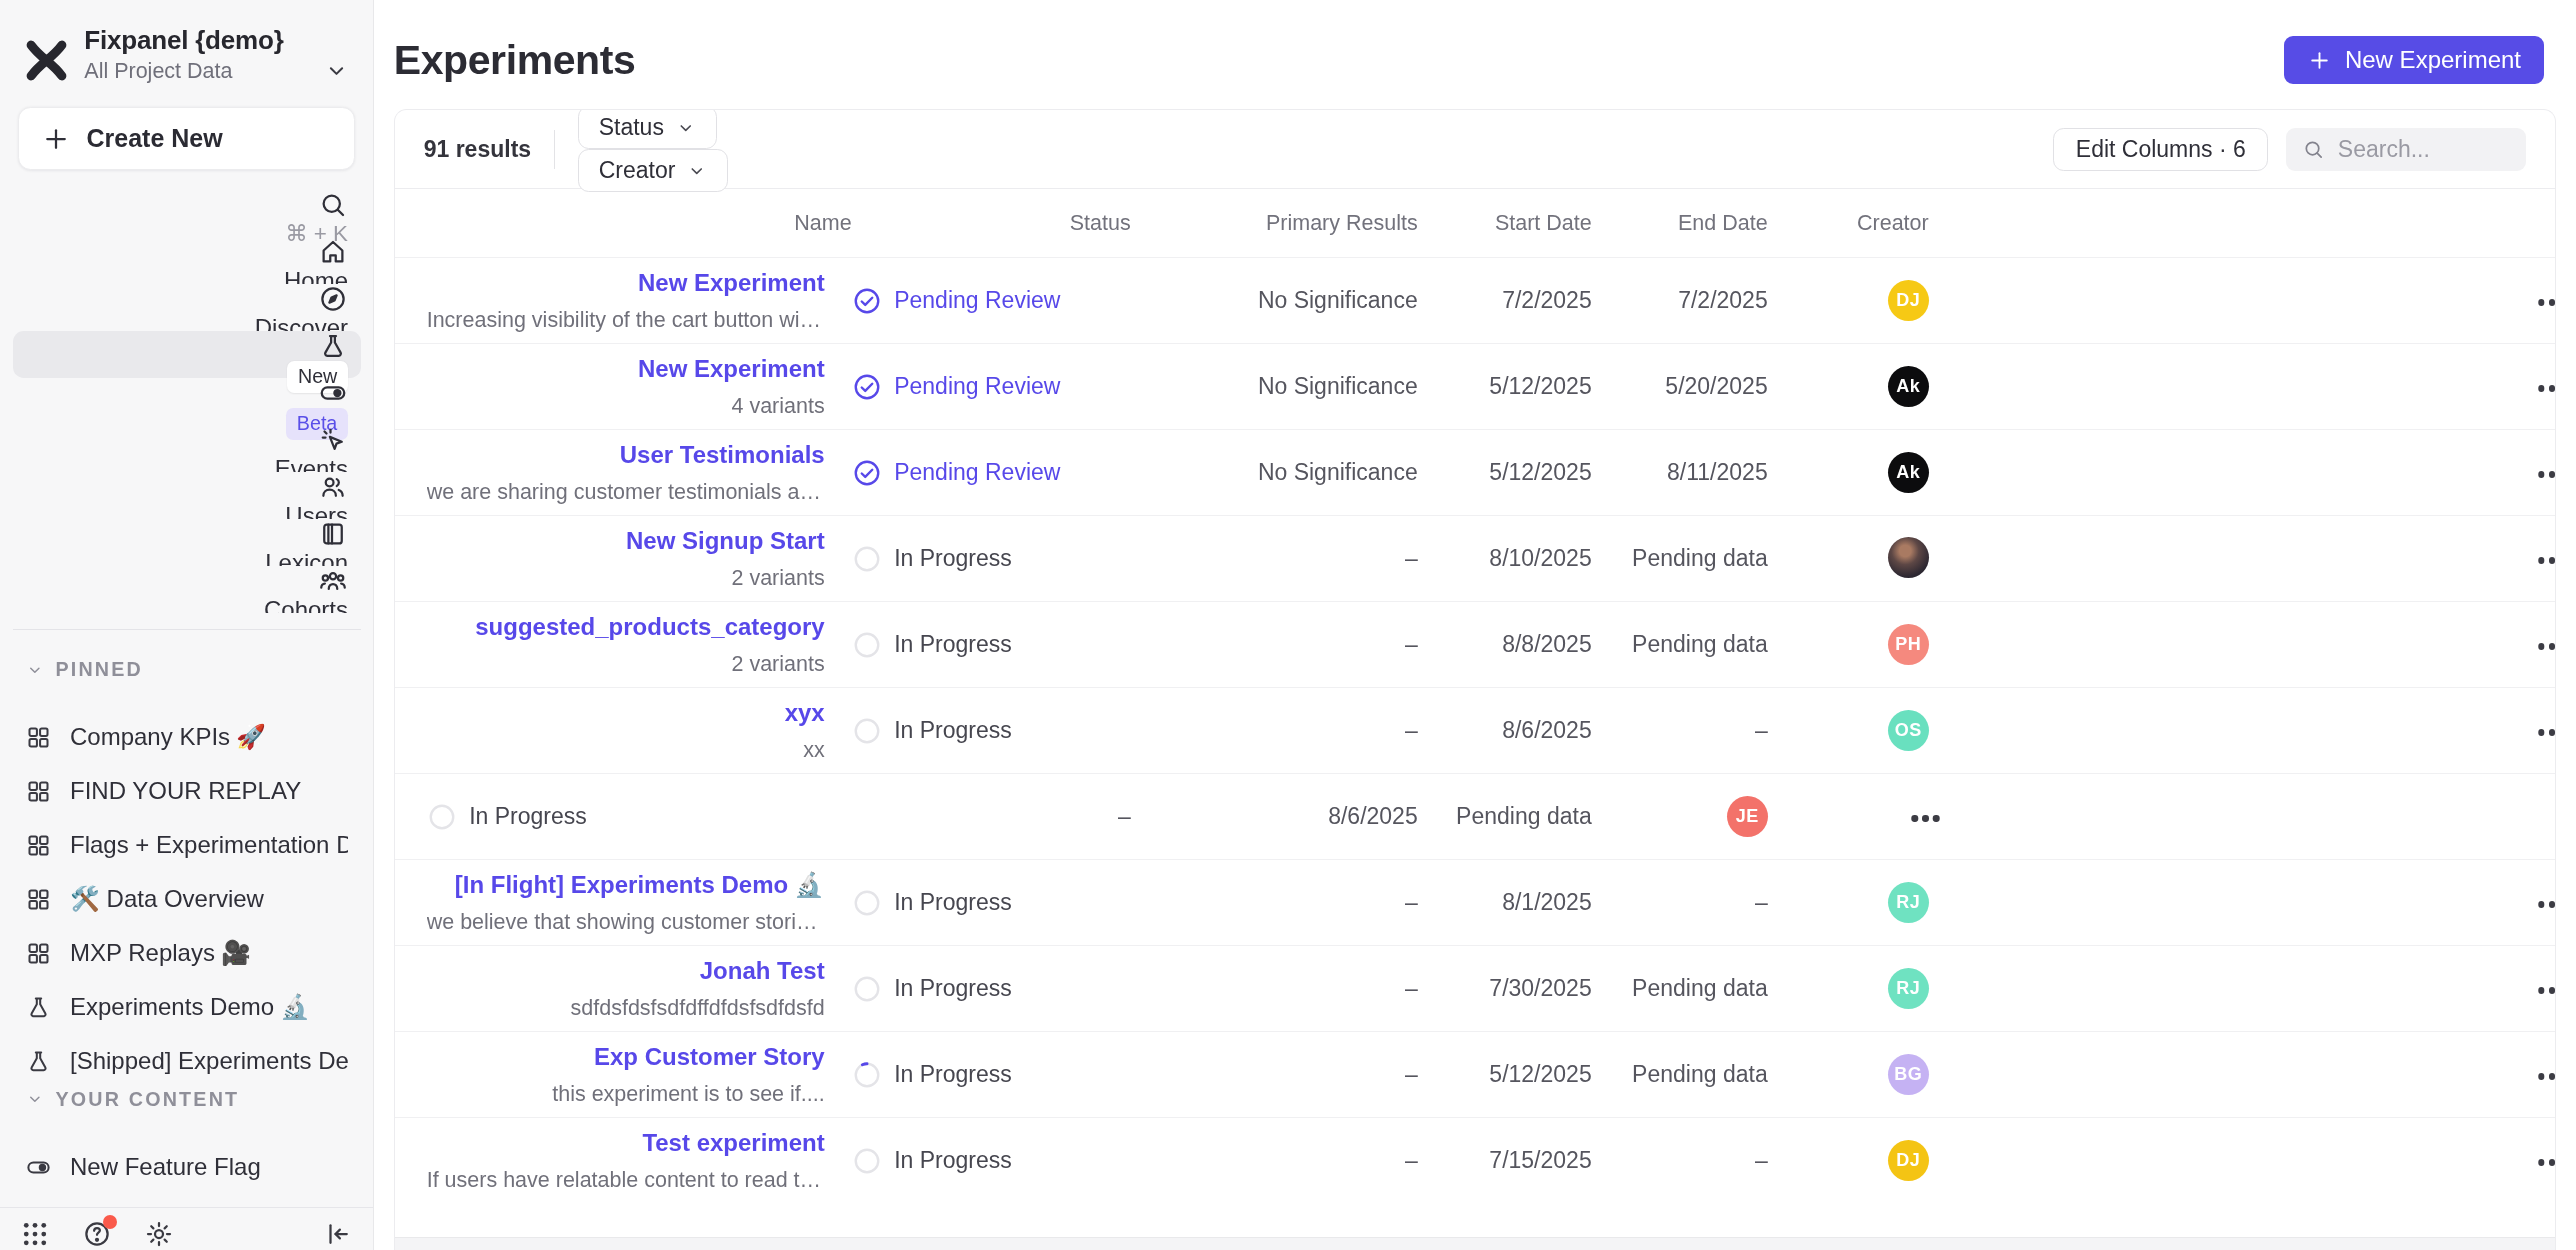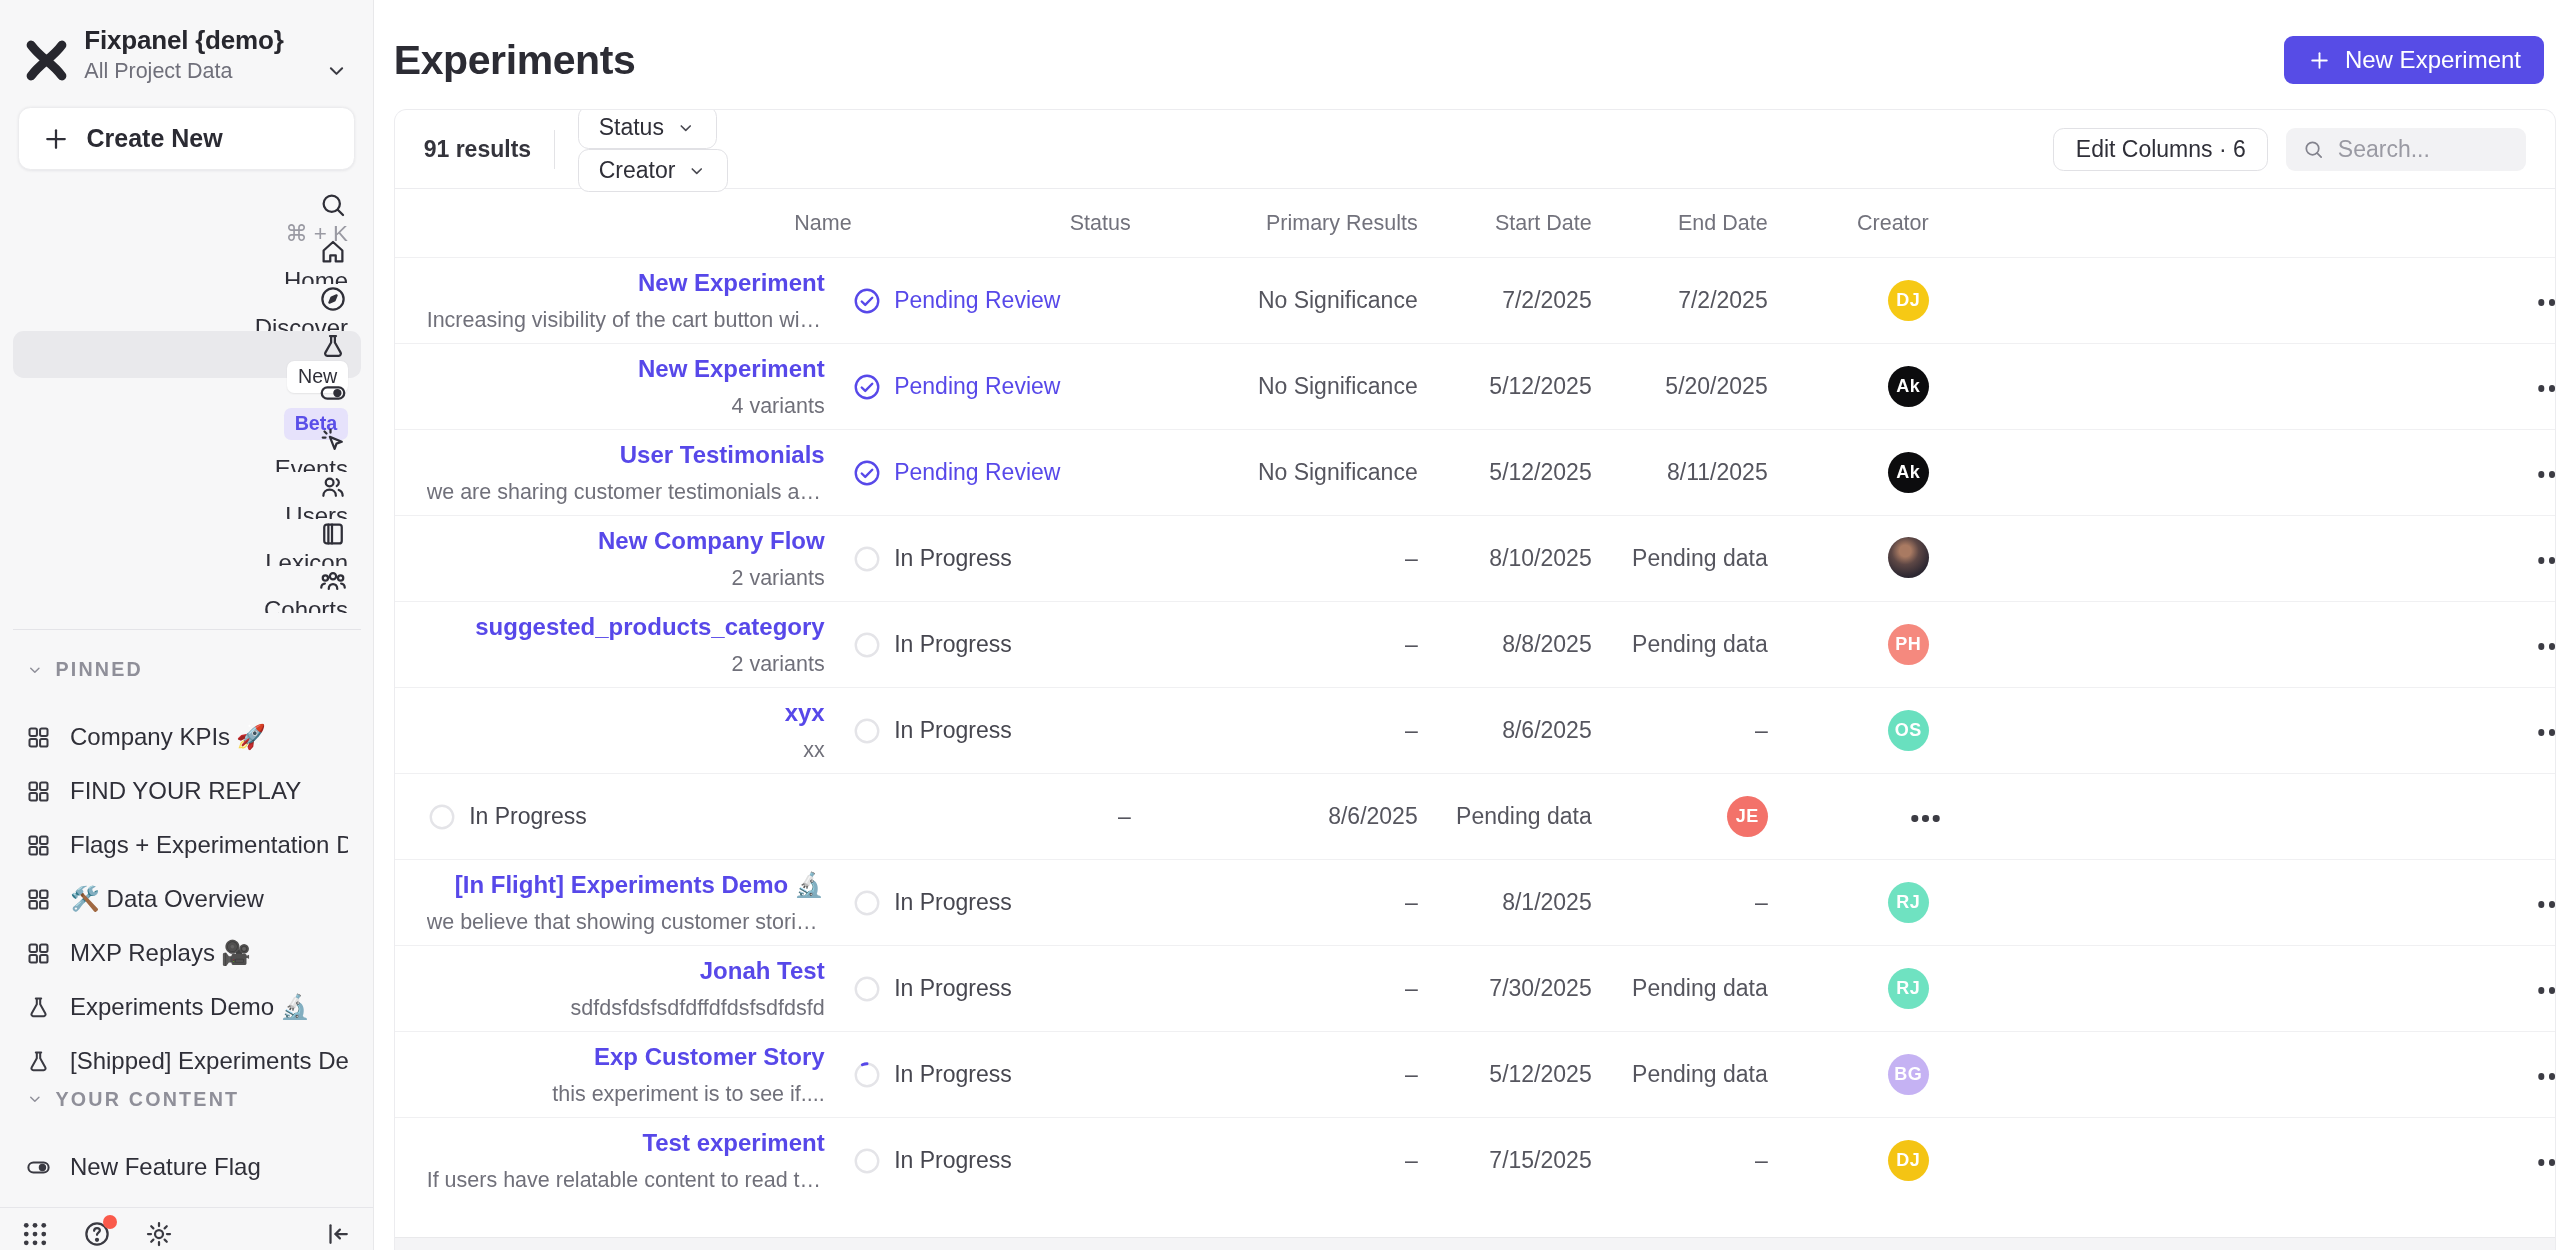--- a/index.html
+++ b/index.html
@@ -27,21 +27,21 @@
   .nav-item { display:flex; align-items:flex-end; height:47px; padding:0 12.5px;
     border-radius:10.7px; cursor:pointer;flex-direction:column; }
   .nav-item.active { background:#e9e9ec; }
   .nicon { width:30px; height:30px; display:inline-flex; color:#2f2f38; flex:none; }
   .nicon svg, .ws-chevron svg, .sec-chevron svg, .bicon svg { width:100%; height:100%; }
   .nlabel { font-size:24px; font-weight:500; color:#2f2f38; margin-left:19.7px; flex:1;
     white-space:nowrap; overflow:hidden; }
   .shortcut { font-size:22.4px; color:#9a9aa3; }
   .badge { font-size:19.7px; padding:4.5px 10.7px; border-radius:7.2px; }
   .badge.new { background:#fff; color:#2f2f38; box-shadow:0 0.9px 1.8px rgba(0,0,0,.08); }
-  .badge.beta { background:#e6e2fb; color:#5a4fe8;font-weight:bold; }
+  .badge.beta { background:#e6e2fb; color:#5a4fe8; }
 
   .side-divider { height:0.9px; background:#e4e4e8; margin:16px 12.5px; }
   .section-header { display:flex; align-items:center; gap:10.7px; padding:12.5px 25px;
     cursor:pointer; }
   .sec-chevron { width:19.7px; height:19.7px; color:#8f8f99; }
   .section-title { font-size:19.7px; font-weight:bold; letter-spacing:2.2px; color:#8f8f99; }
   .section-items { padding:3.6px 12.5px 0 12.5px; }
   .section-item { display:flex; align-items:flex-end; height:54px; padding:0 12.5px;
     border-radius:10.7px; cursor:pointer; }
   .section-item .nicon { width:27px; height:27px; color:#3a3a42; }
@@ -488,21 +488,21 @@
       <span class="stext">Pending Review</span>
     </div>
     <div class="presult">No Significance</div>
     <div class="rdate">5/12/2025</div>
     <div class="rdate">8/11/2025</div>
     <div><span class="avatar" style="background: rgb(12, 12, 14);">Ak</span></div>
     <div class="actions-cell"><span class="kebab"></span></div>
   </div>
         <div class="tgrid trow">
     <div class="name-cell">
-      <a class="rname">New Company Flow</a>
+      <a class="rname">New Signup Start</a>
       <div class="rsub">2 variants</div>
     </div>
     <div class="status-cell status-progress">
       <span class="sicon">
               <svg viewBox="0 0 24 24" fill="none" stroke-width="1.9" stroke-linecap="round">
                 <circle cx="12" cy="12" r="9" stroke="#e4e4e8"></circle>
               </svg>
             </span>
       <span class="stext">In Progress</span>
     </div>

